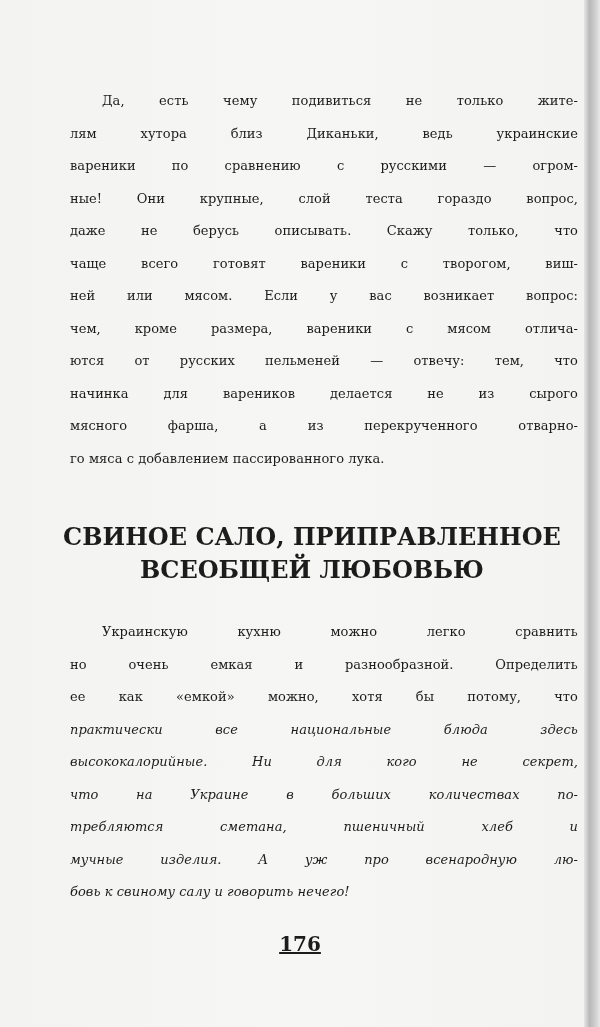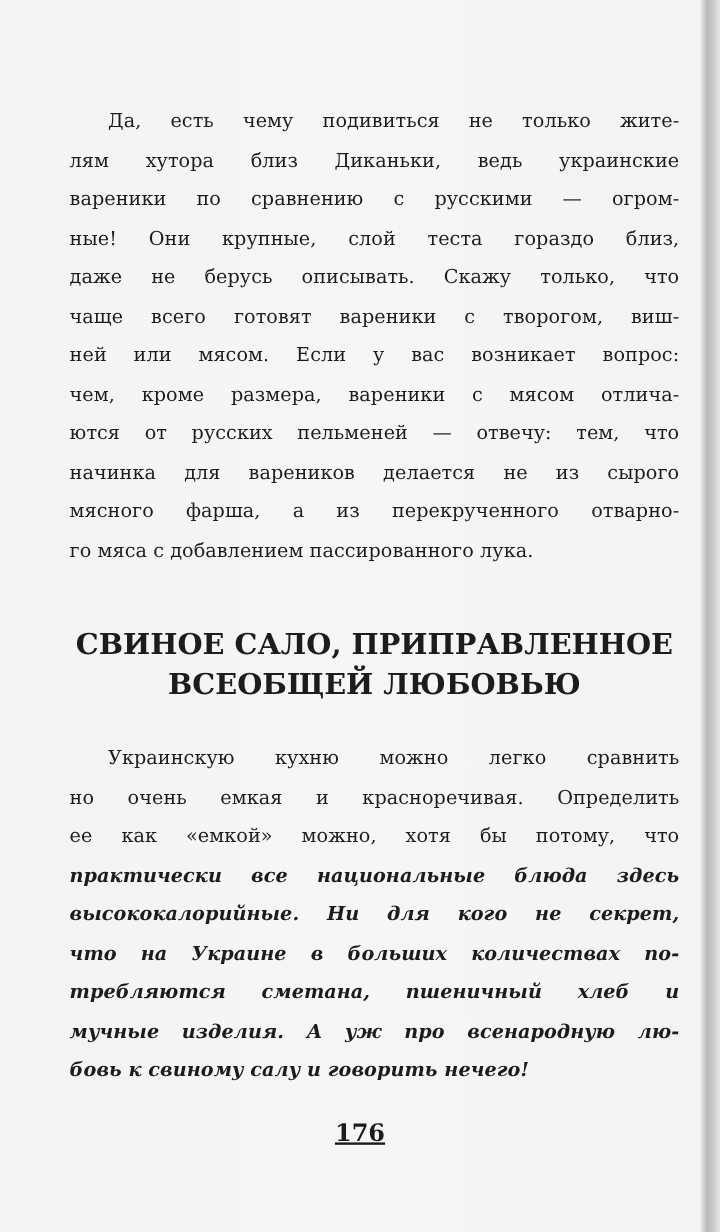--- a/index.html
+++ b/index.html
@@ -12,71 +12,71 @@
     }
     .page {
       position: absolute; left: 0; top: 0; width: 600px; height: 1027px;
       background: linear-gradient(to right, #f3f3f1 0%, #f6f6f4 50%, #f3f3f1 95%);
     }
     .edge {
       position: absolute; right: 0; top: 0; width: 16px; height: 1027px;
       background: linear-gradient(to right, #e6e6e6 0%, #b9b9b9 35%, #cfcfcf 70%, #e8e8e8 100%);
     }
     .text-block {
-      position: absolute; left: 58px; width: 508px;
-      font-size: 16px;
+      position: absolute; left: 70px; width: 508px;
+      font-size: 13px;
     }
     .line {
       display: block; height: 32.5px; line-height: 32.5px;
       white-space: nowrap;
       text-align: justify; text-align-last: justify;
       letter-spacing: 0.05px;
     }
     .line.last { text-align-last: left; }
     .line.indent { padding-left: 32px; }
-    .italic { font-style: italic; font-weight: bold; }
+    .italic { font-style: italic; }
     .heading {
       position: absolute; left: 58px; width: 508px; top: 520px;
       text-align: center; font-weight: bold; font-size: 24px;
       line-height: 33px;
     }
     .heading span { display: block; }
     .page-number {
       position: absolute; left: 0; width: 600px; top: 932px;
       text-align: center; font-weight: bold; font-size: 20px; text-decoration: underline;
     }
   </style>
 </head>
 <body>
 
 <div class="page">
 
   <div class="text-block" style="top:85px;">
     <span class="line indent">Да, есть чему подивиться не только жите-</span>
     <span class="line">лям хутора близ Диканьки, ведь украинские</span>
     <span class="line">вареники по сравнению с русскими — огром-</span>
-    <span class="line">ные! Они крупные, слой теста гораздо близ,</span>
+    <span class="line">ные! Они крупные, слой теста гораздо вопрос,</span>
     <span class="line">даже не берусь описывать. Скажу только, что</span>
     <span class="line">чаще всего готовят вареники с творогом, виш-</span>
     <span class="line">ней или мясом. Если у вас возникает вопрос:</span>
     <span class="line">чем, кроме размера, вареники с мясом отлича-</span>
     <span class="line">ются от русских пельменей — отвечу: тем, что</span>
     <span class="line">начинка для вареников делается не из сырого</span>
     <span class="line">мясного фарша, а из перекрученного отварно-</span>
     <span class="line last">го мяса с добавлением пассированного лука.</span>
   </div>
 
   <div class="heading">
     <span>СВИНОЕ САЛО, ПРИПРАВЛЕННОЕ</span>
     <span>ВСЕОБЩЕЙ ЛЮБОВЬЮ</span>
   </div>
 
   <div class="text-block" style="top:616px;">
     <span class="line indent">Украинскую кухню можно легко сравнить</span>
-    <span class="line">но очень емкая и красноречивая. Определить</span>
+    <span class="line">но очень емкая и разнообразной. Определить</span>
     <span class="line">ее как «емкой» можно, хотя бы потому, что</span>
     <span class="line italic">практически все национальные блюда здесь</span>
     <span class="line italic">высококалорийные. Ни для кого не секрет,</span>
     <span class="line italic">что на Украине в больших количествах по-</span>
     <span class="line italic">требляются сметана, пшеничный хлеб и</span>
     <span class="line italic">мучные изделия. А уж про всенародную лю-</span>
     <span class="line italic last">бовь к свиному салу и говорить нечего!</span>
   </div>
 
   <div class="page-number">176</div>

